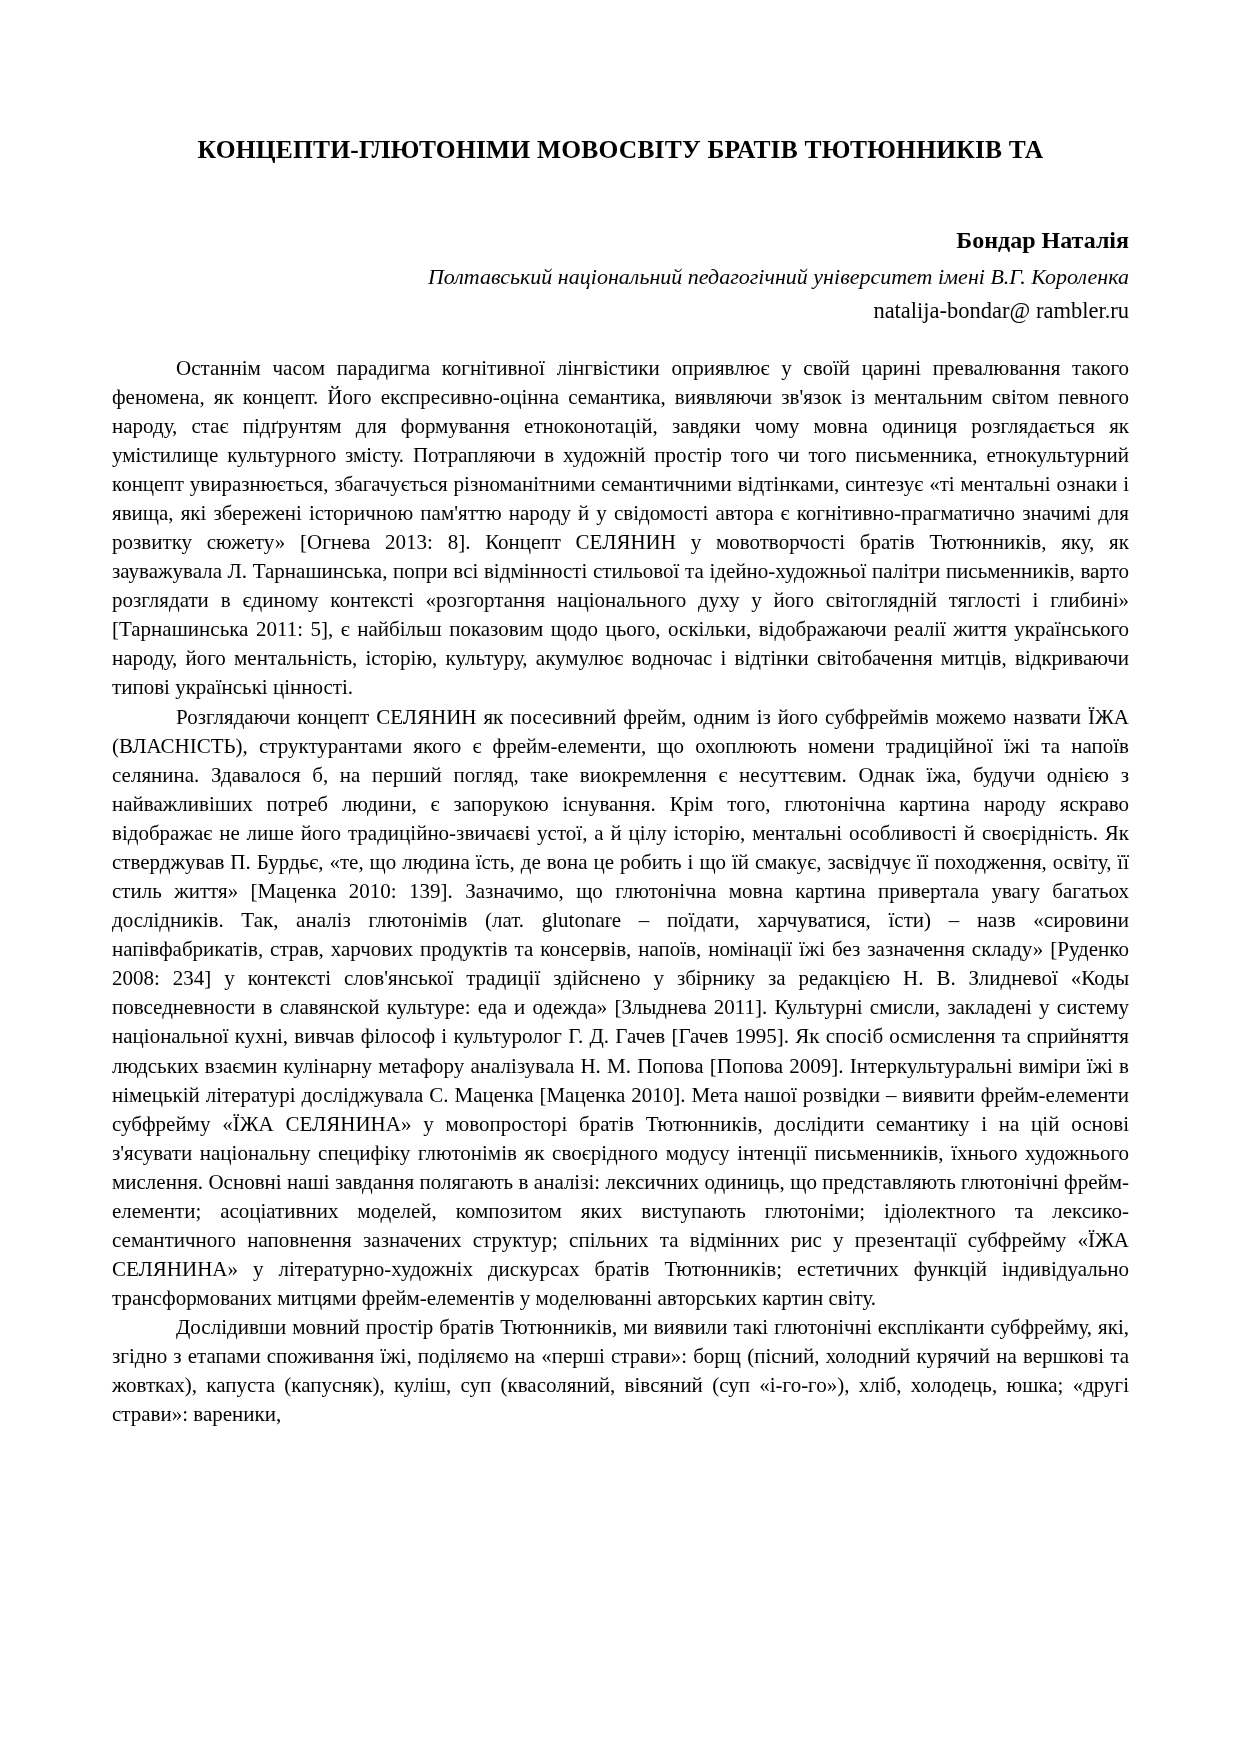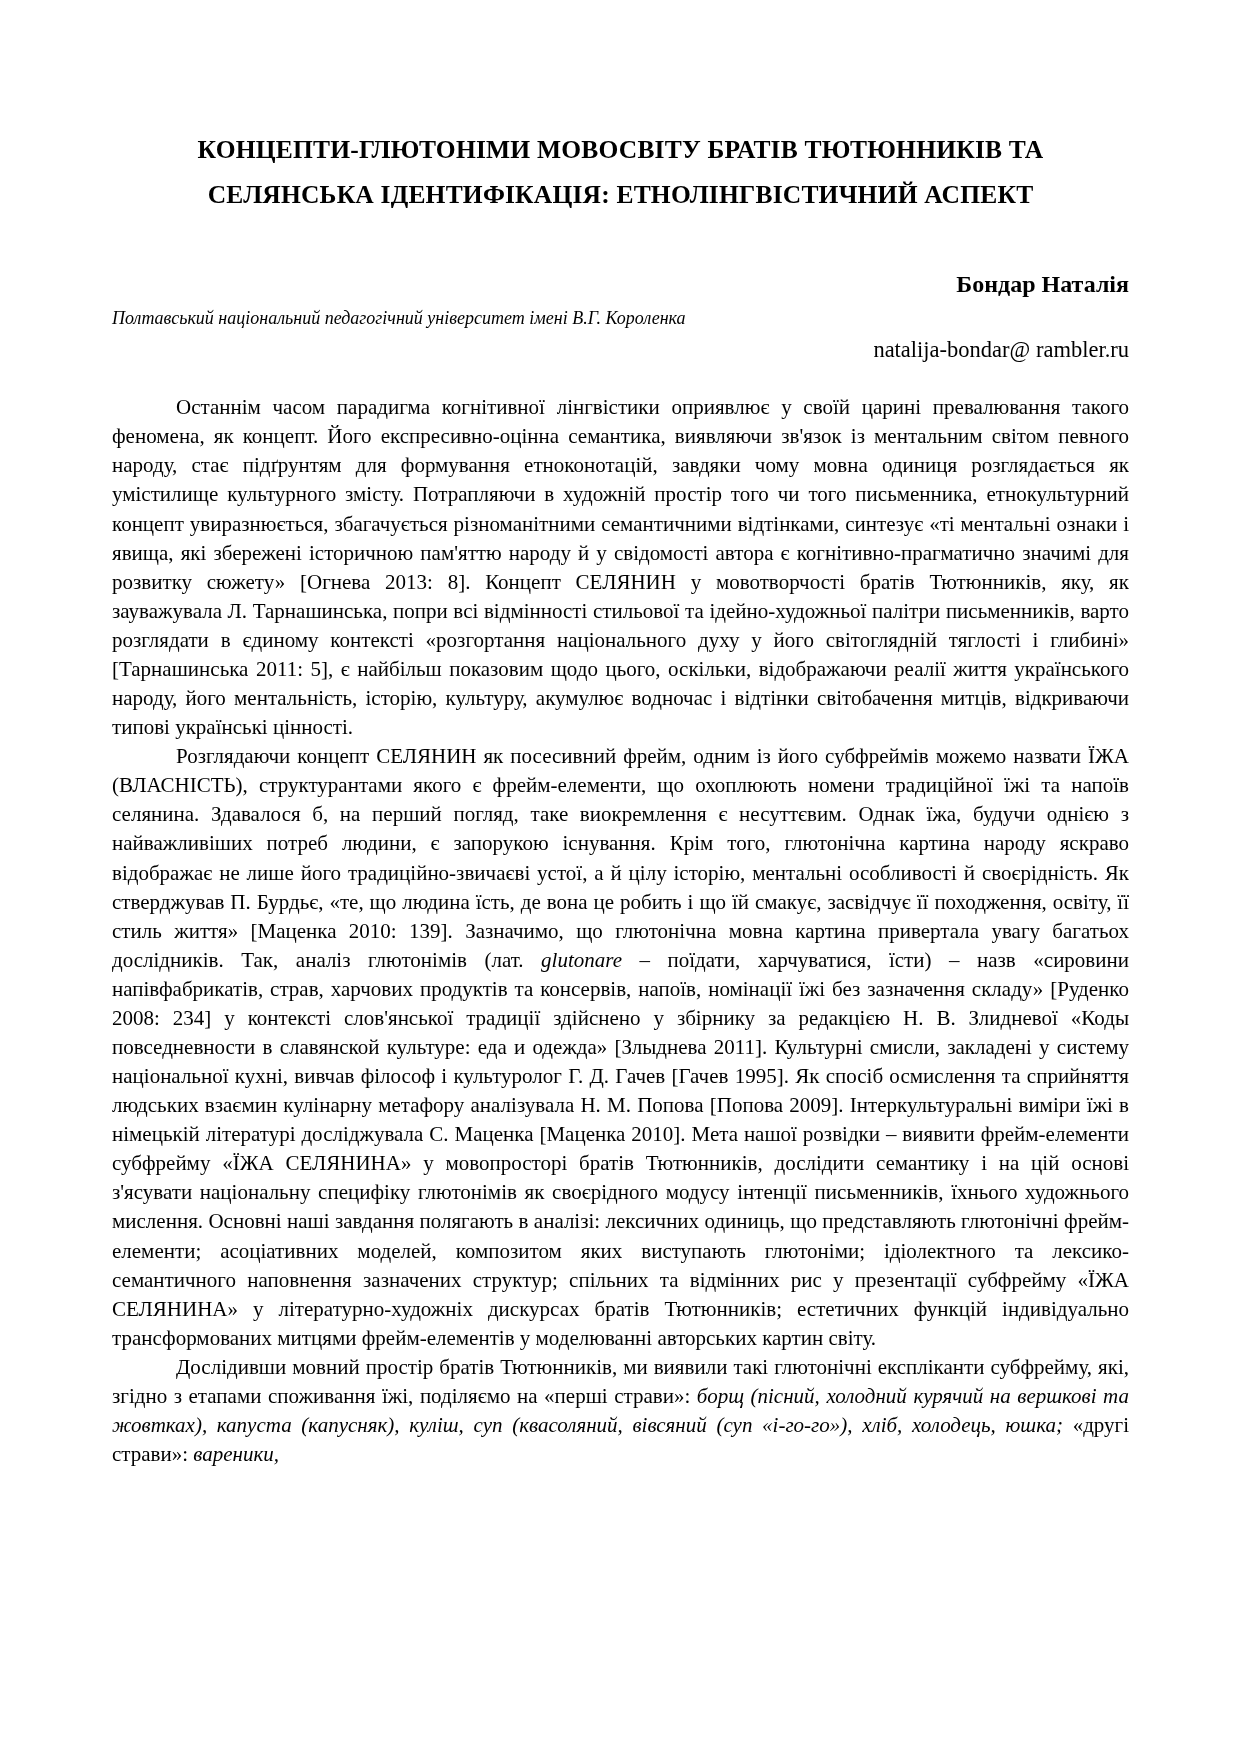--- a/index.html
+++ b/index.html
@@ -29,53 +29,51 @@
   .title-line {
     display: block;
   }
   .author {
     text-align: right;
     font-size: 24px;
     font-weight: bold;
     margin-top: 54px;
   }
   .affiliation {
-    text-align: left;
-    font-size: 18px;
+    text-align: right;
+    font-size: 22px;
     font-style: italic;
     margin-top: 10px;
   }
   .email {
     text-align: right;
     font-size: 22.5px;
     margin-top: 8px;
   }
   .body-text {
     margin-top: 30px;
     font-size: 21px;
     line-height: 1.385;
     text-align: justify;
     text-justify: inter-word;
   }
   .body-text p {
     margin: 0;
     text-indent: 64px;
   }
   .italic {
-    font-style: italic;
   }
 </style>
 </head>
 <body>
 
 <div class="page">
 
   <div class="title">
     <span class="title-line">КОНЦЕПТИ-ГЛЮТОНІМИ МОВОСВІТУ БРАТІВ ТЮТЮННИКІВ ТА</span>
-    <span class="title-line">СЕЛЯНСЬКА ІДЕНТИФІКАЦІЯ: ЕТНОЛІНГВІСТИЧНИЙ АСПЕКТ</span>
   </div>
 
   <div class="author">Бондар Наталія</div>
   <div class="affiliation">Полтавський національний педагогічний університет імені В.Г. Короленка</div>
   <div class="email">natalija-bondar@ rambler.ru</div>
 
   <div class="body-text">
     <p>Останнім часом парадигма когнітивної лінгвістики оприявлює у своїй царині превалювання такого феномена, як концепт. Його експресивно-оцінна семантика, виявляючи зв'язок із ментальним світом певного народу, стає підґрунтям для формування етноконотацій, завдяки чому мовна одиниця розглядається як умістилище культурного змісту. Потрапляючи в художній простір того чи того письменника, етнокультурний концепт увиразнюється, збагачується різноманітними семантичними відтінками, синтезує «ті ментальні ознаки і явища, які збережені історичною пам'яттю народу й у свідомості автора є когнітивно-прагматично значимі для розвитку сюжету» [Огнева 2013: 8]. Концепт СЕЛЯНИН у мовотворчості братів Тютюнників, яку, як зауважувала Л. Тарнашинська, попри всі відмінності стильової та ідейно-художньої палітри письменників, варто розглядати в єдиному контексті «розгортання національного духу у його світоглядній тяглості і глибині» [Тарнашинська 2011: 5], є найбільш показовим щодо цього, оскільки, відображаючи реалії життя українського народу, його ментальність, історію, культуру, акумулює водночас і відтінки світобачення митців, відкриваючи типові українські цінності.</p>
     <p><span>Розглядаючи концепт СЕЛЯНИН як посесивний фрейм, одним із його субфреймів можемо назвати ЇЖА (ВЛАСНІСТЬ), структурантами якого є фрейм-елементи, що охоплюють номени традиційної їжі та напоїв селянина. Здавалося б, на перший погляд, таке виокремлення є несуттєвим. Однак їжа, будучи однією з найважливіших потреб людини, є запорукою існування. Крім того, глютонічна картина народу яскраво відображає не лише його традиційно-звичаєві устої, а й цілу історію, ментальні особливості й своєрідність. Як стверджував П. Бурдьє, «те, що людина їсть, де вона це робить і що їй смакує, засвідчує її походження, освіту, її стиль життя» [Маценка 2010: 139]. Зазначимо, що глютонічна мовна картина привертала увагу багатьох дослідників. Так, аналіз глютонімів (лат. </span><span class="italic">glutonare</span><span> – поїдати, харчуватися, їсти) – назв «сировини напівфабрикатів, страв, харчових продуктів та консервів, напоїв, номінації їжі без зазначення складу» [Руденко 2008: 234] у контексті слов'янської традиції здійснено у збірнику за редакцією Н. В. Злидневої «Коды повседневности в славянской культуре: еда и одежда» [Злыднева 2011]. Культурні смисли, закладені у систему національної кухні, вивчав філософ і культуролог Г. Д. Гачев [Гачев 1995]. Як спосіб осмислення та сприйняття людських взаємин кулінарну метафору аналізувала Н. М. Попова [Попова 2009]. Інтеркультуральні виміри їжі в німецькій літературі досліджувала С. Маценка [Маценка 2010]. Мета нашої розвідки – виявити фрейм-елементи субфрейму «ЇЖА СЕЛЯНИНА» у мовопросторі братів Тютюнників, дослідити семантику і на цій основі з'ясувати національну специфіку глютонімів як своєрідного модусу інтенції письменників, їхнього художнього мислення. Основні наші завдання полягають в аналізі: лексичних одиниць, що представляють глютонічні фрейм-елементи; асоціативних моделей, композитом яких виступають глютоніми; ідіолектного та лексико-семантичного наповнення зазначених структур; спільних та відмінних рис у презентації субфрейму «ЇЖА СЕЛЯНИНА» у літературно-художніх дискурсах братів Тютюнників; естетичних функцій індивідуально трансформованих митцями фрейм-елементів у моделюванні авторських картин світу.</span></p>
     <p><span>Дослідивши мовний простір братів Тютюнників, ми виявили такі глютонічні експліканти субфрейму, які, згідно з етапами споживання їжі, поділяємо на «перші страви»: </span><span class="italic">борщ (пісний, холодний курячий на вершкові та жовтках), капуста (капусняк), куліш, суп (квасоляний, вівсяний (суп «і-го-го»), хліб, холодець, юшка;</span><span> «другі страви»: </span><span class="italic">вареники,</span></p>

